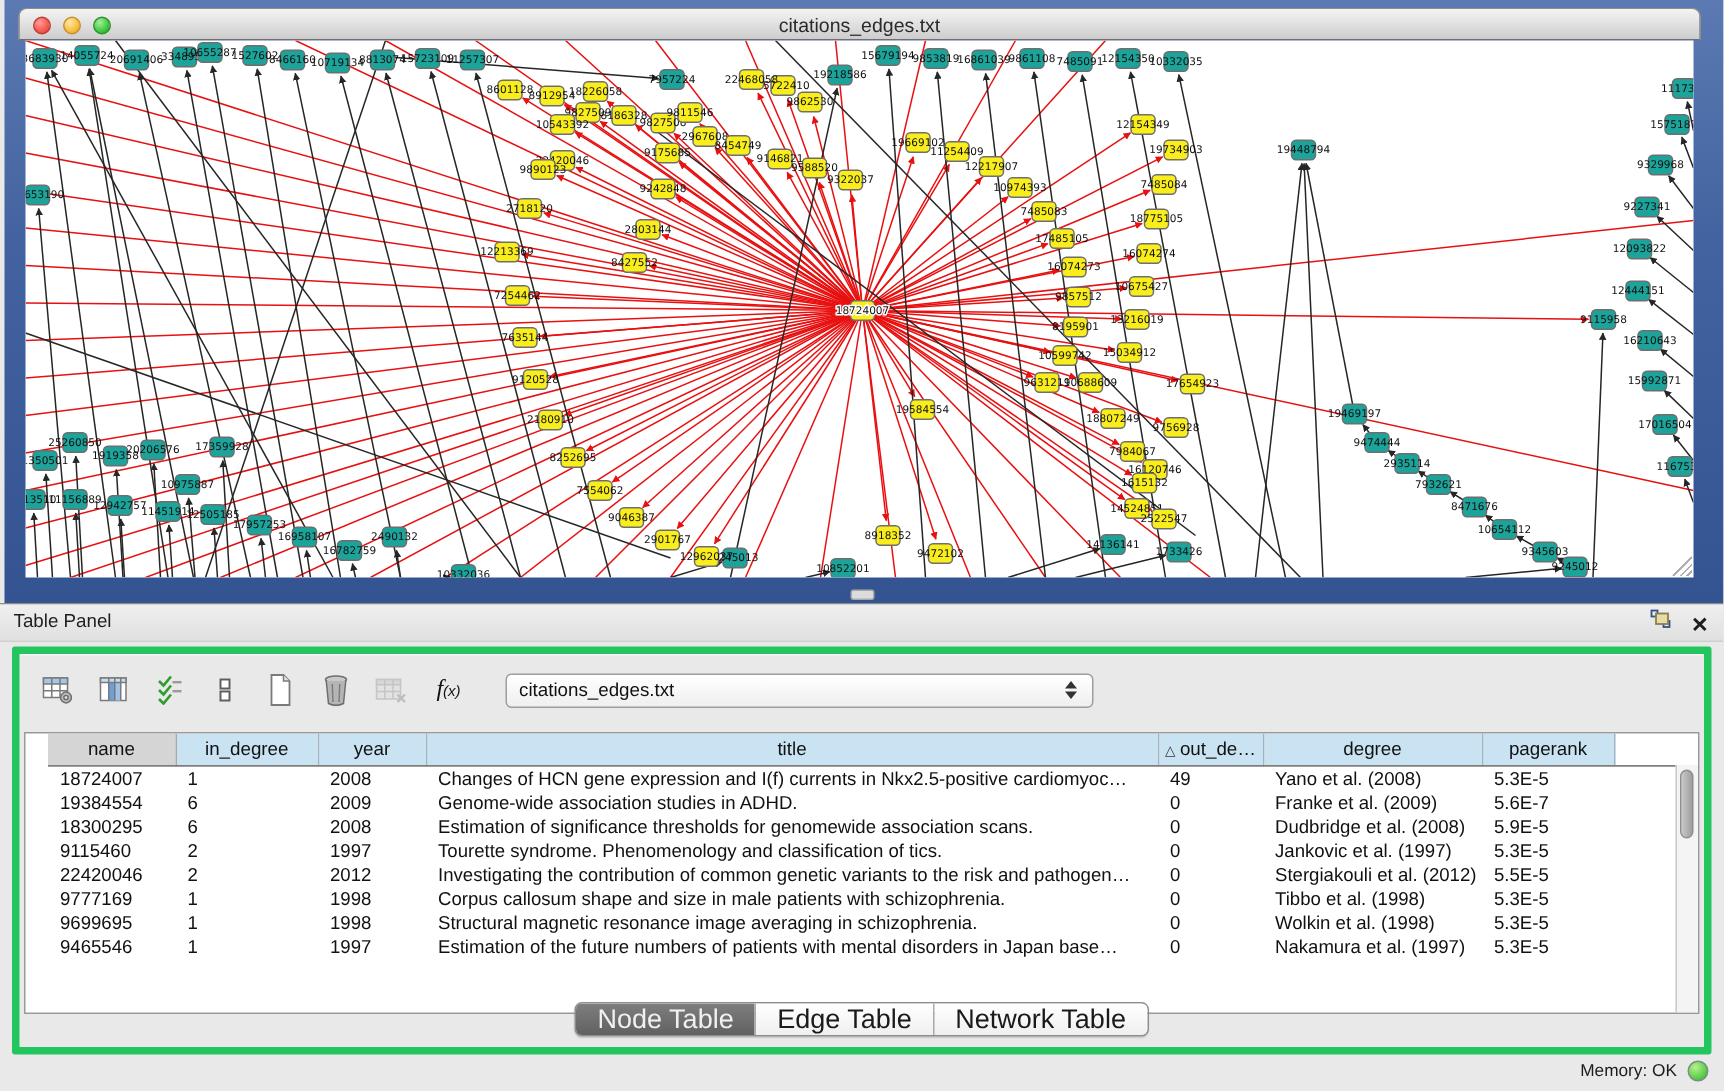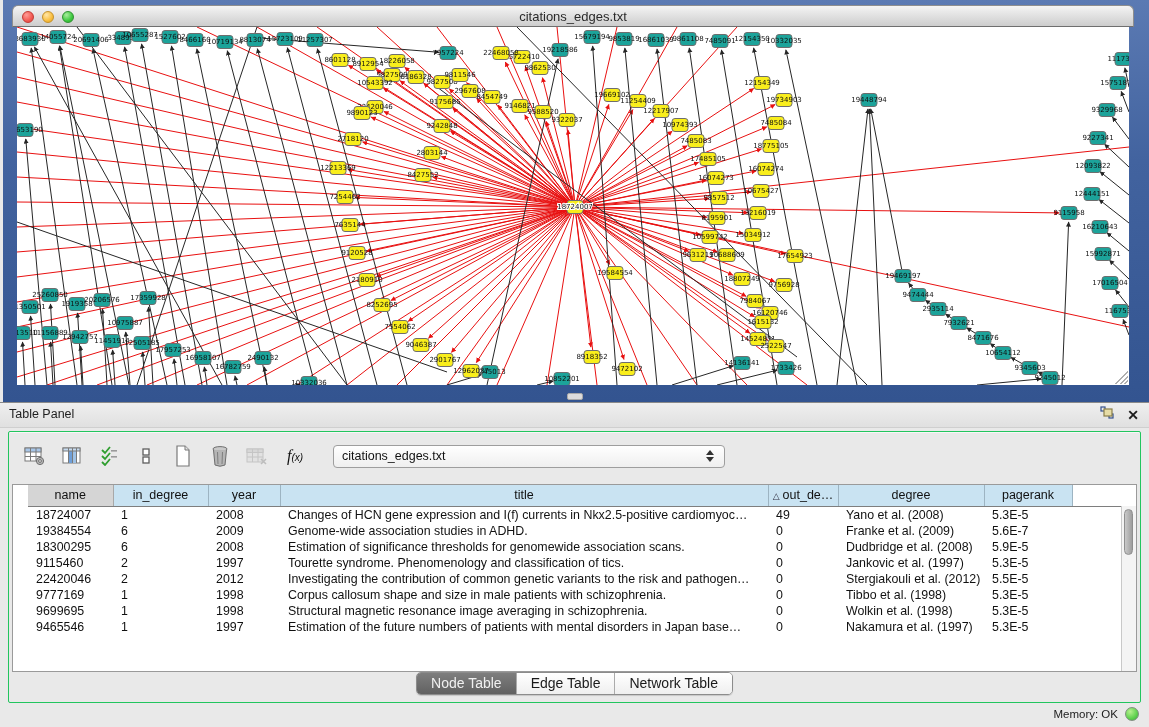--- a/index.html
+++ b/index.html
@@ -32,21 +32,21 @@
     background:#DCDCDC;border:1px solid #A9A9A9;border-radius:2px;box-sizing:border-box;}
   
   .table-panel{position:absolute;left:0;top:402px;width:1149px;height:325px;
     background:#E9E9E9;border-top:1px solid #8A8A8A;box-sizing:border-box;}
   .panel-header{position:relative;height:24px;background:linear-gradient(#EFEFEF,#E0E0E0);
     border-bottom:1px solid #CFCFCF;}
   .panel-title{position:absolute;left:9px;top:4px;font-size:12.5px;color:#1E1E1E;}
   .ph-icons{position:absolute;right:10px;top:3px;display:flex;align-items:center;gap:12px;}
   .close-x{font-size:14px;font-weight:bold;color:#1C1C1C;line-height:16px;cursor:default;}
   .content-frame{position:absolute;left:8px;top:28px;width:1133px;height:272px;
-    border:1px solid #22c55e;border-radius:2px;background:#E9E9E9;
+    border:5px solid #22c55e;border-radius:2px;background:#E9E9E9;
     box-shadow:inset 0 1px 0 #F7F7F7;box-sizing:border-box;}
   .toolbar{position:absolute;left:6px;top:5px;height:38px;display:flex;align-items:center;gap:9px;padding-left:6px;}
   .tbtn{width:28px;height:28px;display:flex;align-items:center;justify-content:center;}
   .tbtn.disabled{opacity:.45;}
   .fxbtn{font-size:15px;color:#111;width:30px;text-align:center;}
   .fxbtn i{font-family:"Liberation Serif",serif;font-size:16px;}
   .fxbtn .paren{font-size:10px;font-style:italic;}
   .dropdown{margin-left:14px;width:392px;height:23px;border:1px solid #9E9E9E;border-radius:4px;
     background:linear-gradient(#FFFFFF,#EFEFEF);display:flex;align-items:center;
     padding:0 8px;box-sizing:border-box;font-size:12.5px;color:#111;}
@@ -66,21 +66,21 @@
   .sort-tri{font-size:9px;color:#334;margin-right:3px;}
   table.data td{height:16px;line-height:16px;font-size:12.4px;color:#111;
     padding:0 4px 0 8px;white-space:nowrap;overflow:hidden;box-sizing:border-box;}
   .vscroll{position:absolute;right:0;top:21px;bottom:0;width:15px;background:#F4F4F4;border-left:1px solid #C9C9C9;box-sizing:border-box;}
   .vthumb{position:absolute;left:2px;top:3px;width:9px;height:46px;border-radius:5px;
     background:linear-gradient(90deg,#C9C9C9,#9E9E9E);border:1px solid #8F8F8F;box-sizing:border-box;}
   
   .tabsrow{position:absolute;left:0;right:0;bottom:7px;display:flex;justify-content:center;}
   .seg{display:flex;border:1px solid #8C8C8C;border-radius:5px;overflow:hidden;
     box-shadow:0 1px 1px rgba(0,0,0,.15);}
-  .segbtn{height:21px;line-height:21px;font-size:14px;padding:0 14px;
+  .segbtn{height:21px;line-height:21px;font-size:18px;padding:0 14px;
     background:linear-gradient(#FFFFFF,#EFEFEF);color:#1A1A1A;border:none;
     border-left:1px solid #ABABAB;font-family:"Liberation Sans",sans-serif;}
   .segbtn:first-child{border-left:none;}
   .segbtn.active{background:linear-gradient(#7E7E7E,#616161);color:#F0F0F0;}
   
   .statusbar{position:absolute;left:0;top:701px;width:1149px;height:26px;
     display:flex;align-items:center;justify-content:flex-end;gap:7px;padding-right:10px;box-sizing:border-box;}
   .statusbar .mem{font-size:11.5px;color:#1C1C1C;}
   .memdot{width:14px;height:14px;border-radius:50%;
     background:radial-gradient(circle at 35% 30%,#B6F08E,#5ED14E 60%,#3FA33C);border:1px solid #7F8F7F;box-sizing:border-box;}

